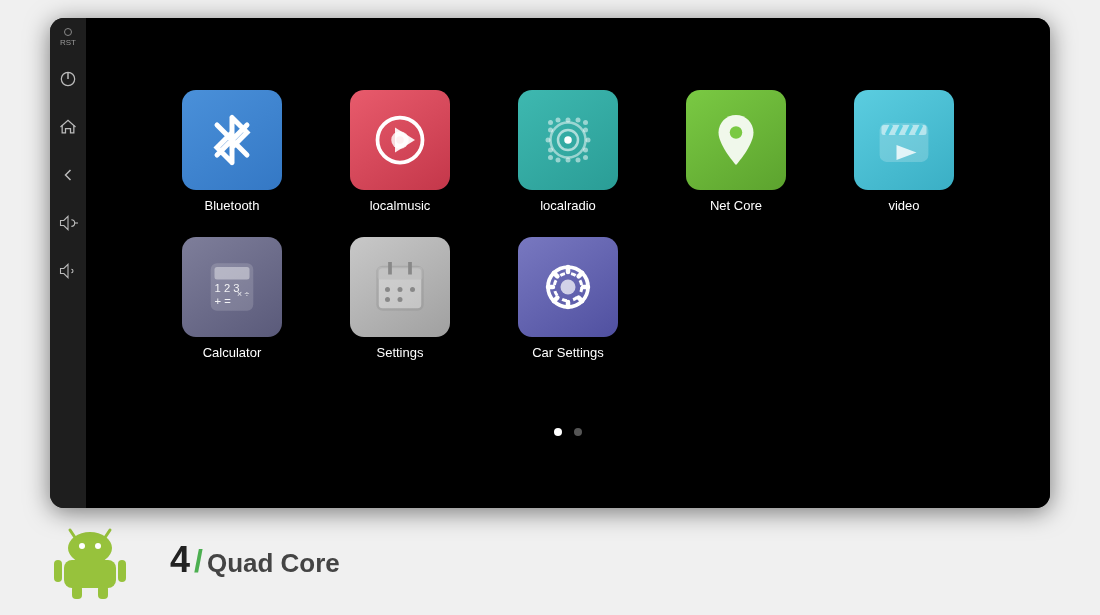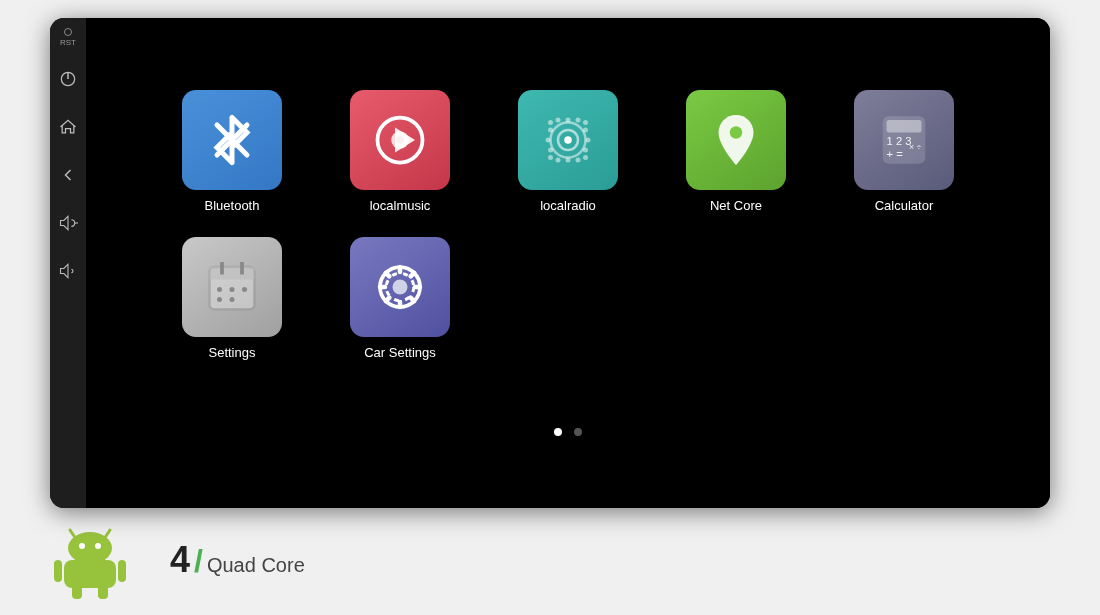--- a/index.html
+++ b/index.html
@@ -343,20 +343,35 @@
       <div class="app-item">
         <div class="app-icon icon-netnavi">
           <svg viewBox="0 0 24 24" fill="none">
             <path d="M12 2C8.13 2 5 5.13 5 9c0 5.25 7 13 7 13s7-7.75 7-13c0-3.87-3.13-7-7-7z" fill="white" opacity="0.9"></path>
             <circle cx="12" cy="9" r="2.5" fill="#7ac943"></circle>
           </svg>
         </div>
         <span class="app-label">Net Core</span>
       </div>
 
+      <div class="app-item">
+        <div class="app-icon icon-video">
+          <svg viewBox="0 0 24 24" fill="none">
+
+            <rect x="3" y="6" width="18" height="14" rx="2" fill="white" opacity="0.2" stroke="white" stroke-width="1.5"></rect>
+            <rect x="3" y="6" width="18" height="4" rx="1" fill="white" opacity="0.5"></rect>
+            <line x1="7" y1="6" x2="5" y2="10" stroke="#5bcde0" stroke-width="1.5"></line>
+            <line x1="11" y1="6" x2="9" y2="10" stroke="#5bcde0" stroke-width="1.5"></line>
+            <line x1="15" y1="6" x2="13" y2="10" stroke="#5bcde0" stroke-width="1.5"></line>
+            <line x1="19" y1="6" x2="17" y2="10" stroke="#5bcde0" stroke-width="1.5"></line>
+            <polygon points="9,14 9,20 17,17" fill="white" opacity="0.8"></polygon>
+          </svg>
+        </div>
+        <span class="app-label">video</span>
+      </div>
 
 
       <div class="app-item">
         <div class="app-icon icon-calculator">
           <svg viewBox="0 0 24 24" fill="none">
             <rect x="4" y="3" width="16" height="18" rx="2" fill="white" opacity="0.15" stroke="white" stroke-width="1"></rect>
             <rect x="5" y="4" width="14" height="5" rx="1" fill="white" opacity="0.4"></rect>
             <text x="5" y="14" font-size="4.5" fill="white" opacity="0.9">1 2 3</text>
             <text x="5" y="19" font-size="4.5" fill="white" opacity="0.9">+ =</text>
             <text x="14" y="16" font-size="3.5" fill="white" opacity="0.9">× ÷</text>
@@ -425,15 +440,15 @@
       <rect x="68" y="40" width="8" height="22" rx="4" fill="#97c23c"></rect>
 
       <rect x="22" y="65" width="10" height="14" rx="4" fill="#97c23c"></rect>
       <rect x="48" y="65" width="10" height="14" rx="4" fill="#97c23c"></rect>
     </svg>
   </div>
 
   <div class="quad-core-text">
     <span class="quad-number">4</span>
     <span class="quad-slash">/</span>
-    <span style="font-size:20px;color:#444;font-weight:normal;">Quad Core</span>
+    <span style="font-size:26px;color:#444;font-weight:bold;">Quad Core</span>
   </div>
 </div>
 
 </body></html>

